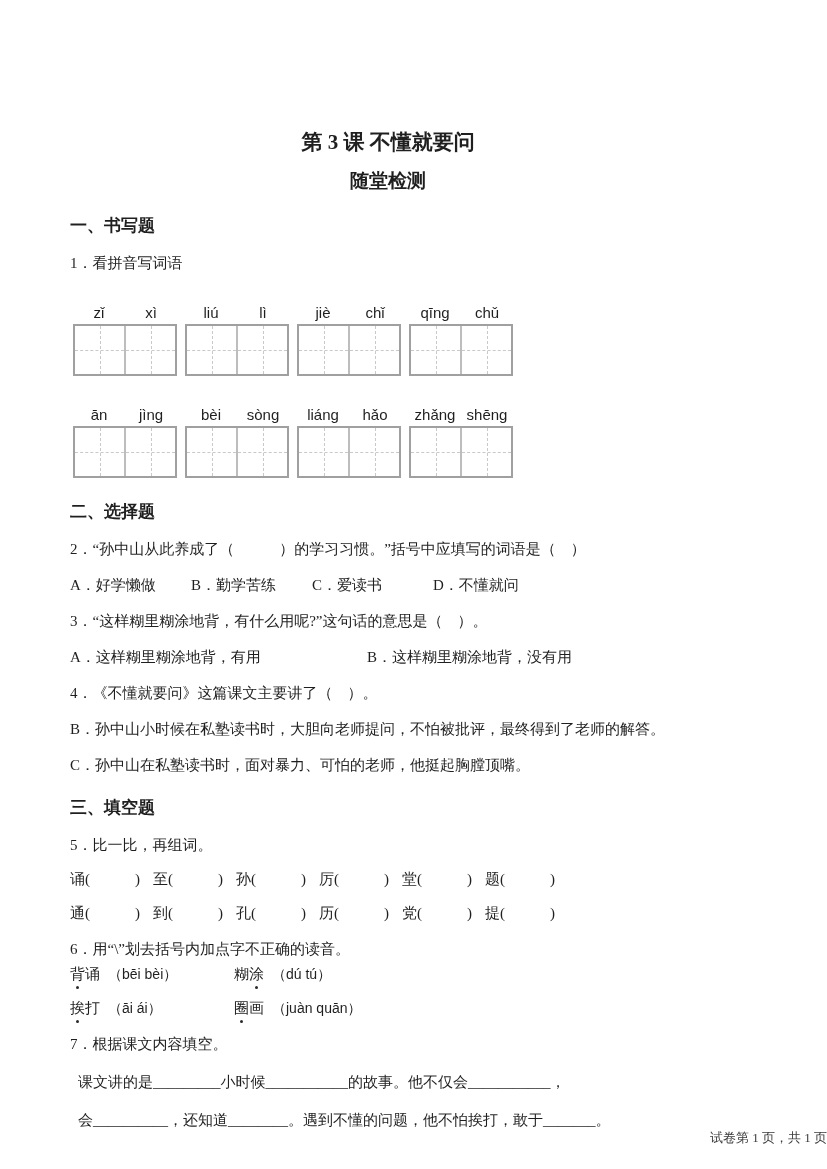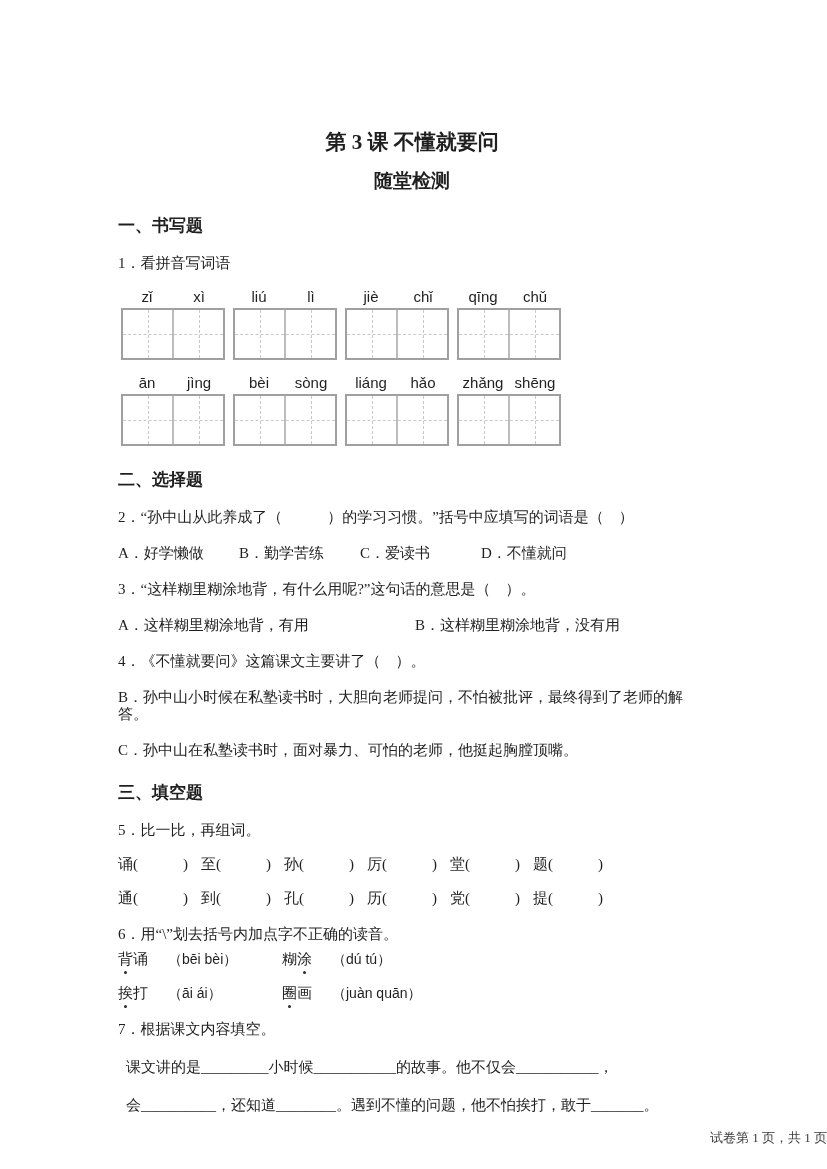--- a/index.html
+++ b/index.html
@@ -4,30 +4,30 @@
 <style>
   html,body { margin:0; padding:0; }
   body {
     width:827px; height:1169px; background:#ffffff; overflow:hidden;
     font-family:"Liberation Serif","DejaVu Serif",serif;
     color:#1f1f1f;
   }
   .page {
     position:relative; box-sizing:border-box;
     width:827px; height:1169px;
-    padding:130px 121px 0 118px;
+    padding:130px 121px 0 70px;
   }
   h1.title { margin:0; font-size:21px; line-height:24px; font-weight:bold; text-align:center; }
   h2.subtitle { margin:16px 0 0; font-size:19px; line-height:22px; font-weight:bold; text-align:center; }
   h3.sec { margin:24px 0 0; font-size:17px; line-height:20px; font-weight:bold; }
   .qlabel, .stem { margin:19px 0 0; font-size:15px; line-height:17px; }
   
   .pinyin-area { margin-top:16px; }
   .pinyin-row { display:flex; gap:8px; margin-left:3px; margin-top:14px; }
-  .pg { width:104px; }
+  .pg { width:104px;margin-top:16px; }
   .plabels { display:flex; height:18px; margin-bottom:2px;
     font-family:"Liberation Sans","DejaVu Sans",sans-serif; font-size:15px; }
   .plabels span { width:52px; text-align:center; }
   .gbox { display:flex; box-sizing:border-box; width:104px; height:52px; border:2px solid #a0a0a0; background:#fff; }
   .gcell { position:relative; width:50px; height:48px; }
   .gcell + .gcell { border-left:2px solid #bdbdbd; }
   .gcell::before { content:""; position:absolute; left:50%; top:0; bottom:0; border-left:1px dashed #c9c9c9; }
   .gcell::after  { content:""; position:absolute; top:50%; left:0; right:0; border-top:1px dashed #c9c9c9; }
   
   .optrow { display:flex; margin:19px 0 0; font-size:15px; line-height:17px; }
@@ -36,21 +36,21 @@
   
   .q5row { display:flex; margin:17px 0 0; font-size:15px; line-height:17px; }
   .q5item { width:83px; }
   .q5row .q5item:last-child { width:auto; }
   
   .q6grid { display:grid; grid-template-columns:164px auto; row-gap:17px; justify-content:start; margin-top:8px; font-size:15px; line-height:17px; }
   .q6item .word { letter-spacing:0; }
   .dot { position:relative; display:inline-block; }
   .dot::after { content:""; position:absolute; width:3px; height:3px; border-radius:50%;
     background:#2a2a2a; left:6px; bottom:-6px; }
-  .reading { margin-left:20px; font-family:"Liberation Sans","DejaVu Sans",sans-serif; font-size:14px; }
+  .reading { margin-left:8px; font-family:"Liberation Sans","DejaVu Sans",sans-serif; font-size:14px; }
   .fillline { margin:20px 8px 0; font-size:15px; line-height:18px; }
   .footer { position:absolute; left:0; bottom:22px; width:100%; text-align:right;
     font-size:13px; color:#3d3d3d; }
 </style>
 </head>
 <body>
 
 <div class="page">
 
   <h1 class="title">第 3 课 不懂就要问</h1>

